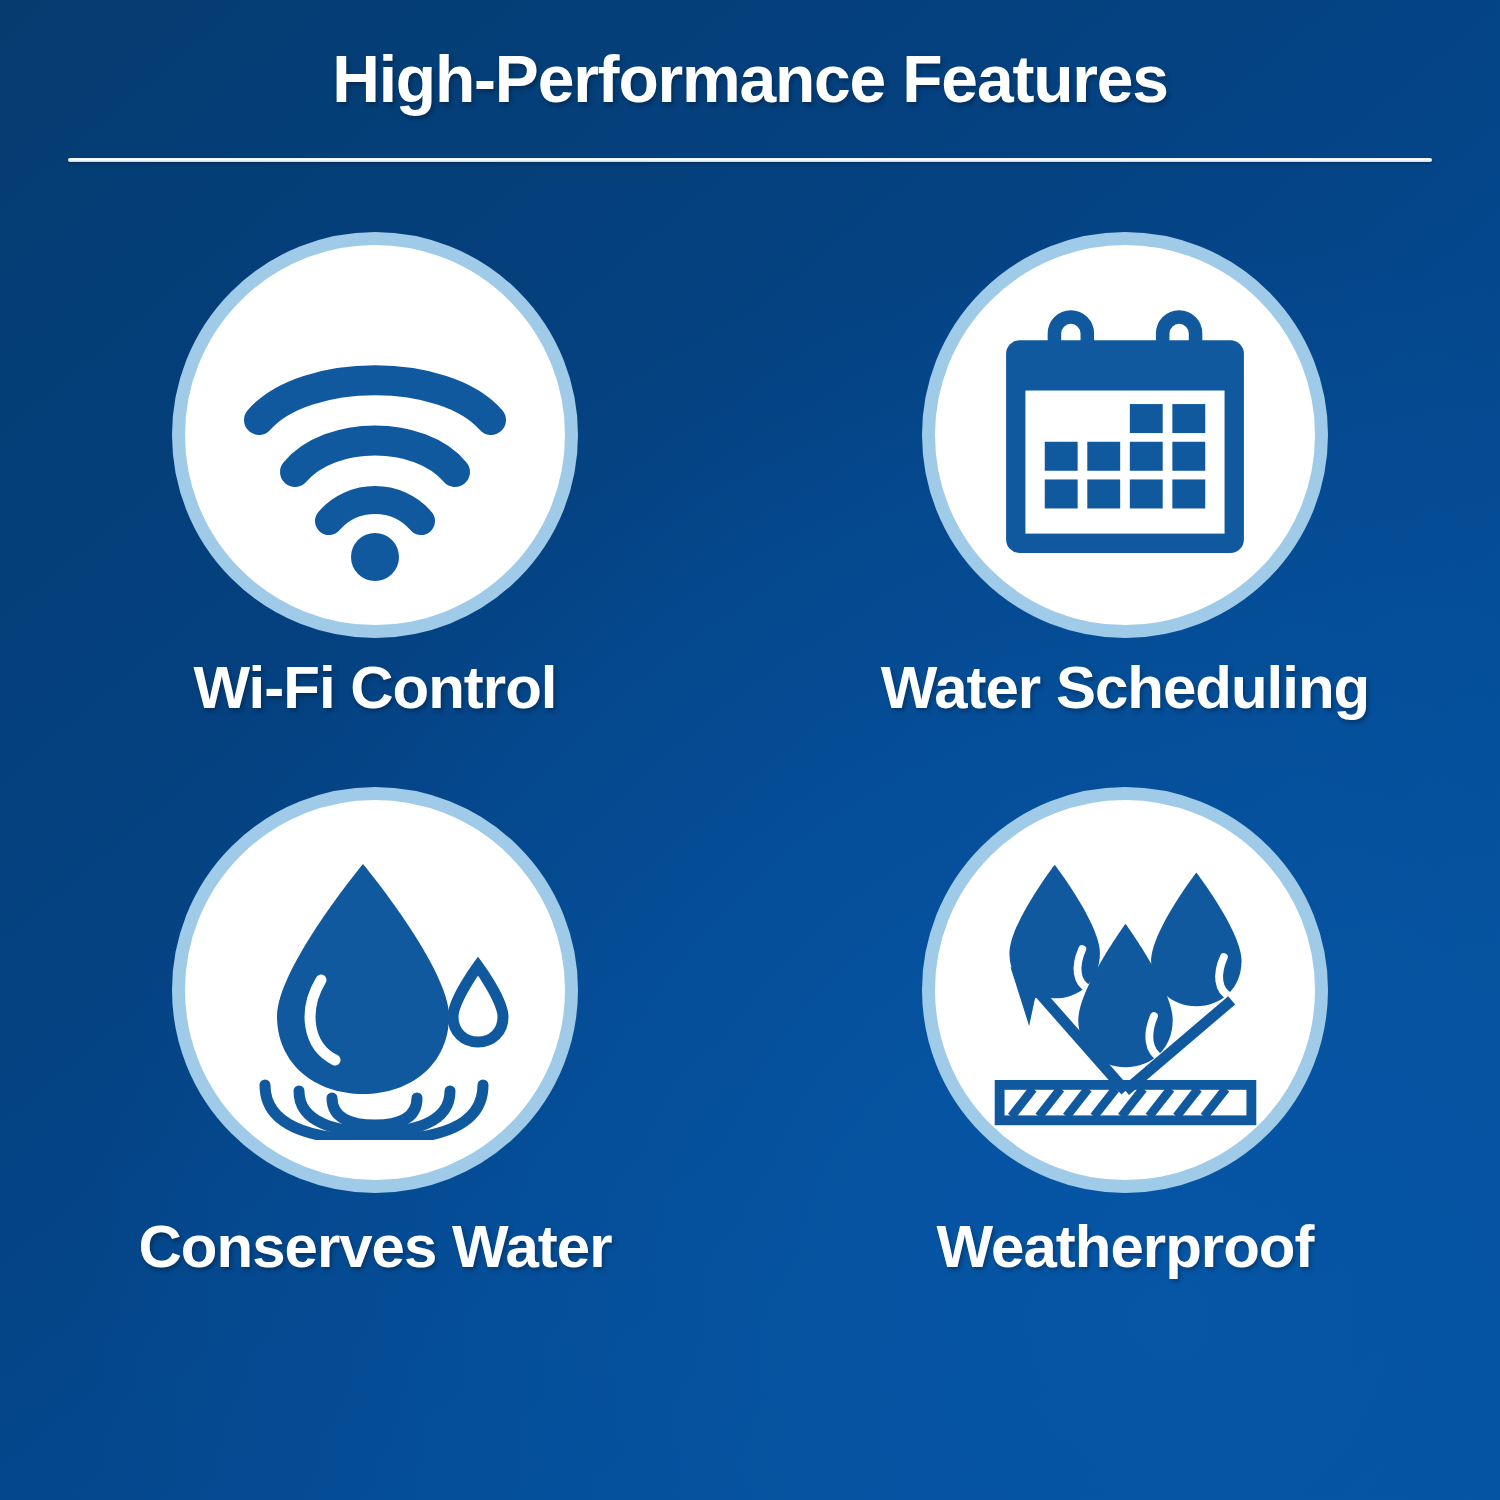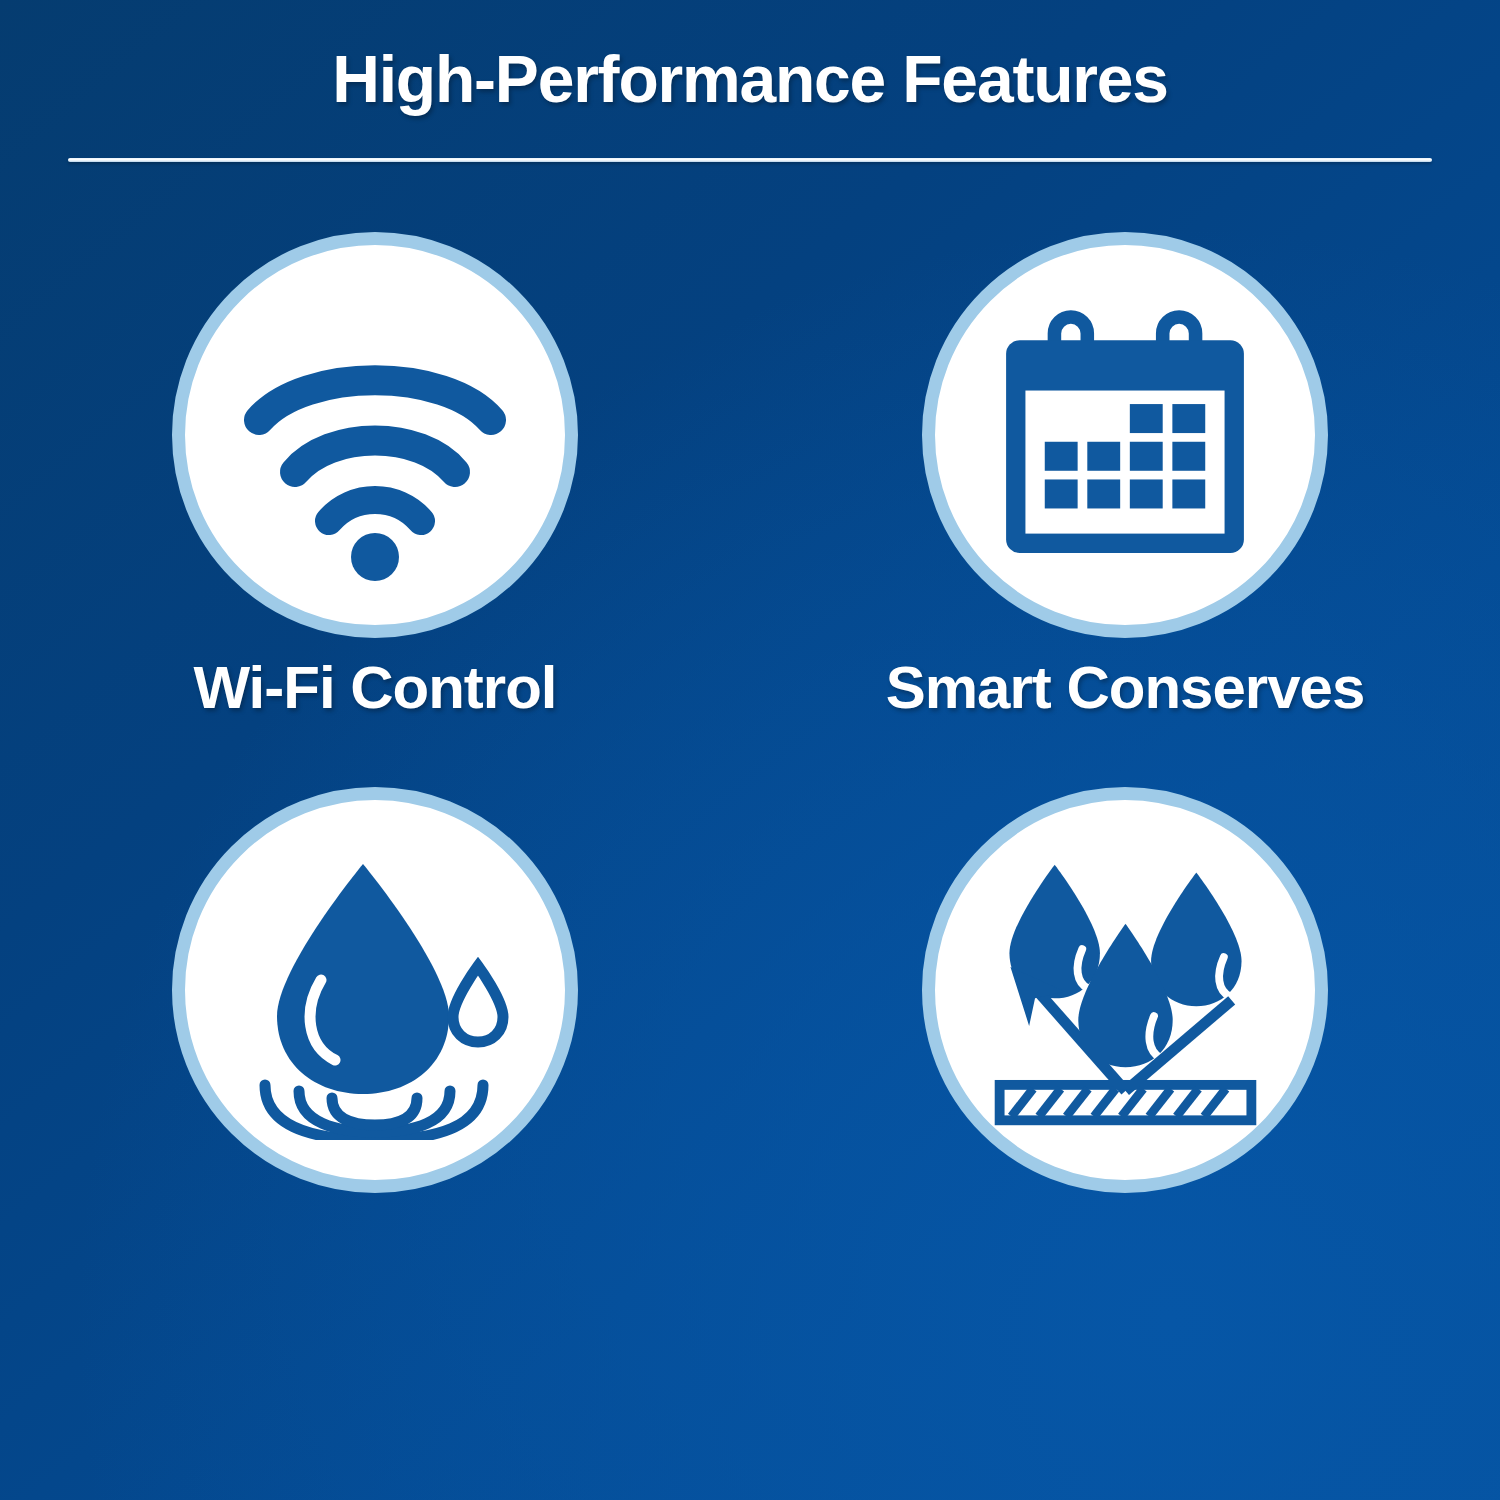--- a/index.html
+++ b/index.html
@@ -164,21 +164,21 @@
             <rect x="155" y="157" width="34" height="30" fill="#10599f"></rect>
             <rect x="199" y="157" width="34" height="30" fill="#10599f"></rect>
 
             <rect x="67" y="196" width="34" height="30" fill="#10599f"></rect>
             <rect x="111" y="196" width="34" height="30" fill="#10599f"></rect>
             <rect x="155" y="196" width="34" height="30" fill="#10599f"></rect>
             <rect x="199" y="196" width="34" height="30" fill="#10599f"></rect>
           </svg>
         </span>
       </div>
-      <div class="feature-label">Smart Conserves</div>
+      <div class="feature-label">Water Scheduling</div>
     </div>
 
     <div class="feature-cell row2">
       <div class="icon-badge">
         <span>
           <svg width="300" height="300" viewBox="0 0 300 300" aria-hidden="true">
 
             <path d="M138 24 C 138 24, 52 128, 52 176 C 52 224, 90 254, 138 254
                      C 186 254, 224 224, 224 176 C 224 128, 138 24, 138 24 Z" fill="#10599f"></path>
 
@@ -188,20 +188,21 @@
                      C 267 202, 278 192, 278 177 C 278 160, 253 126, 253 126 Z" fill="none" stroke="#10599f" stroke-width="11"></path>
 
             <g fill="none" stroke="#10599f" stroke-width="11" stroke-linecap="round">
               <path d="M40 245 C 40 288, 90 300, 150 300 C 210 300, 258 288, 258 245"></path>
               <path d="M74 251 C 74 283, 112 292, 150 292 C 188 292, 225 283, 225 251"></path>
               <path d="M107 258 C 107 279, 127 285, 150 285 C 173 285, 192 279, 192 258"></path>
             </g>
           </svg>
         </span>
       </div>
+      <div class="feature-label">Conserves Water</div>
     </div>
 
     <div class="feature-cell row2">
       <div class="icon-badge">
         <span>
           <svg width="295" height="295" viewBox="0 0 300 300" aria-hidden="true">
 
             <path d="M78 22 C 78 22, 32 82, 32 112 C 32 140, 53 158, 78 158
                      C 103 158, 124 140, 124 112 C 124 82, 78 22, 78 22 Z" fill="#10599f"></path>
             <path d="M106 108 C 98 126, 100 142, 112 148" fill="none" stroke="#ffffff" stroke-width="8" stroke-linecap="round"></path>
@@ -226,16 +227,17 @@
               <line x1="90" y1="278" x2="112" y2="250"></line>
               <line x1="118" y1="278" x2="140" y2="250"></line>
               <line x1="146" y1="278" x2="168" y2="250"></line>
               <line x1="174" y1="278" x2="196" y2="250"></line>
               <line x1="202" y1="278" x2="224" y2="250"></line>
               <line x1="230" y1="278" x2="252" y2="250"></line>
             </g>
           </svg>
         </span>
       </div>
+      <div class="feature-label">Weatherproof</div>
     </div>
 
   </div>
 </div>
 
 </body></html>

